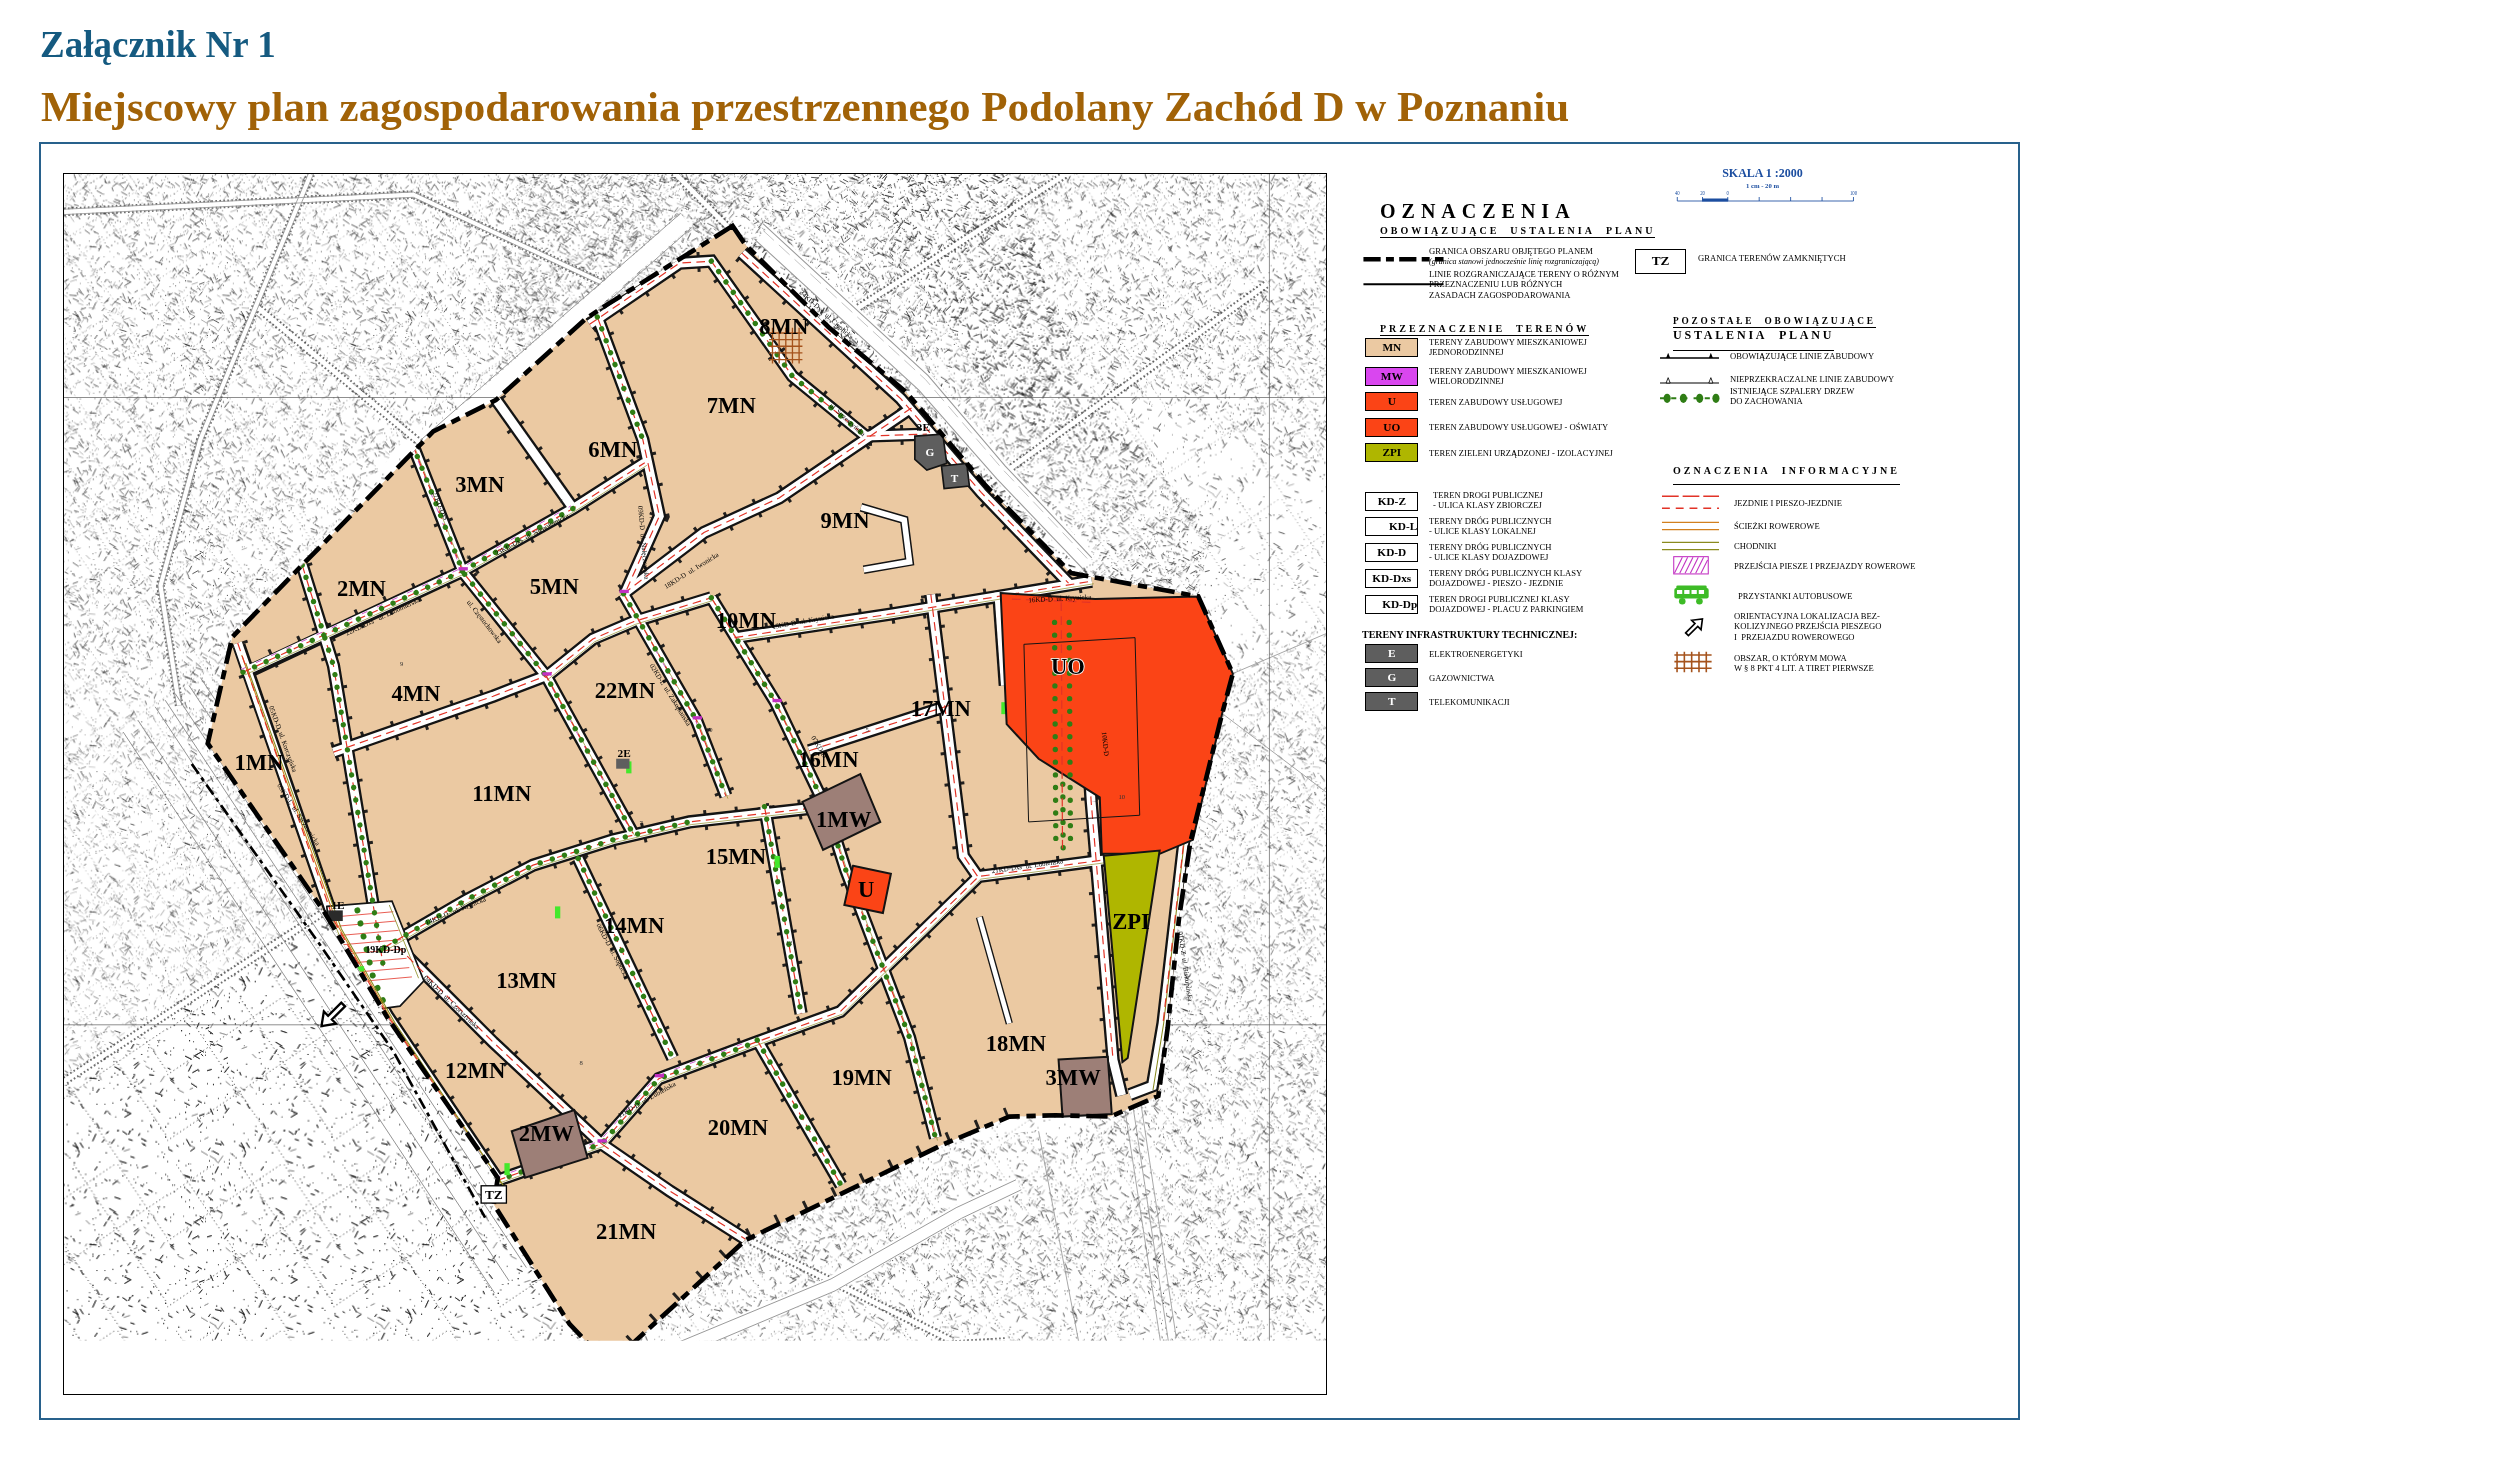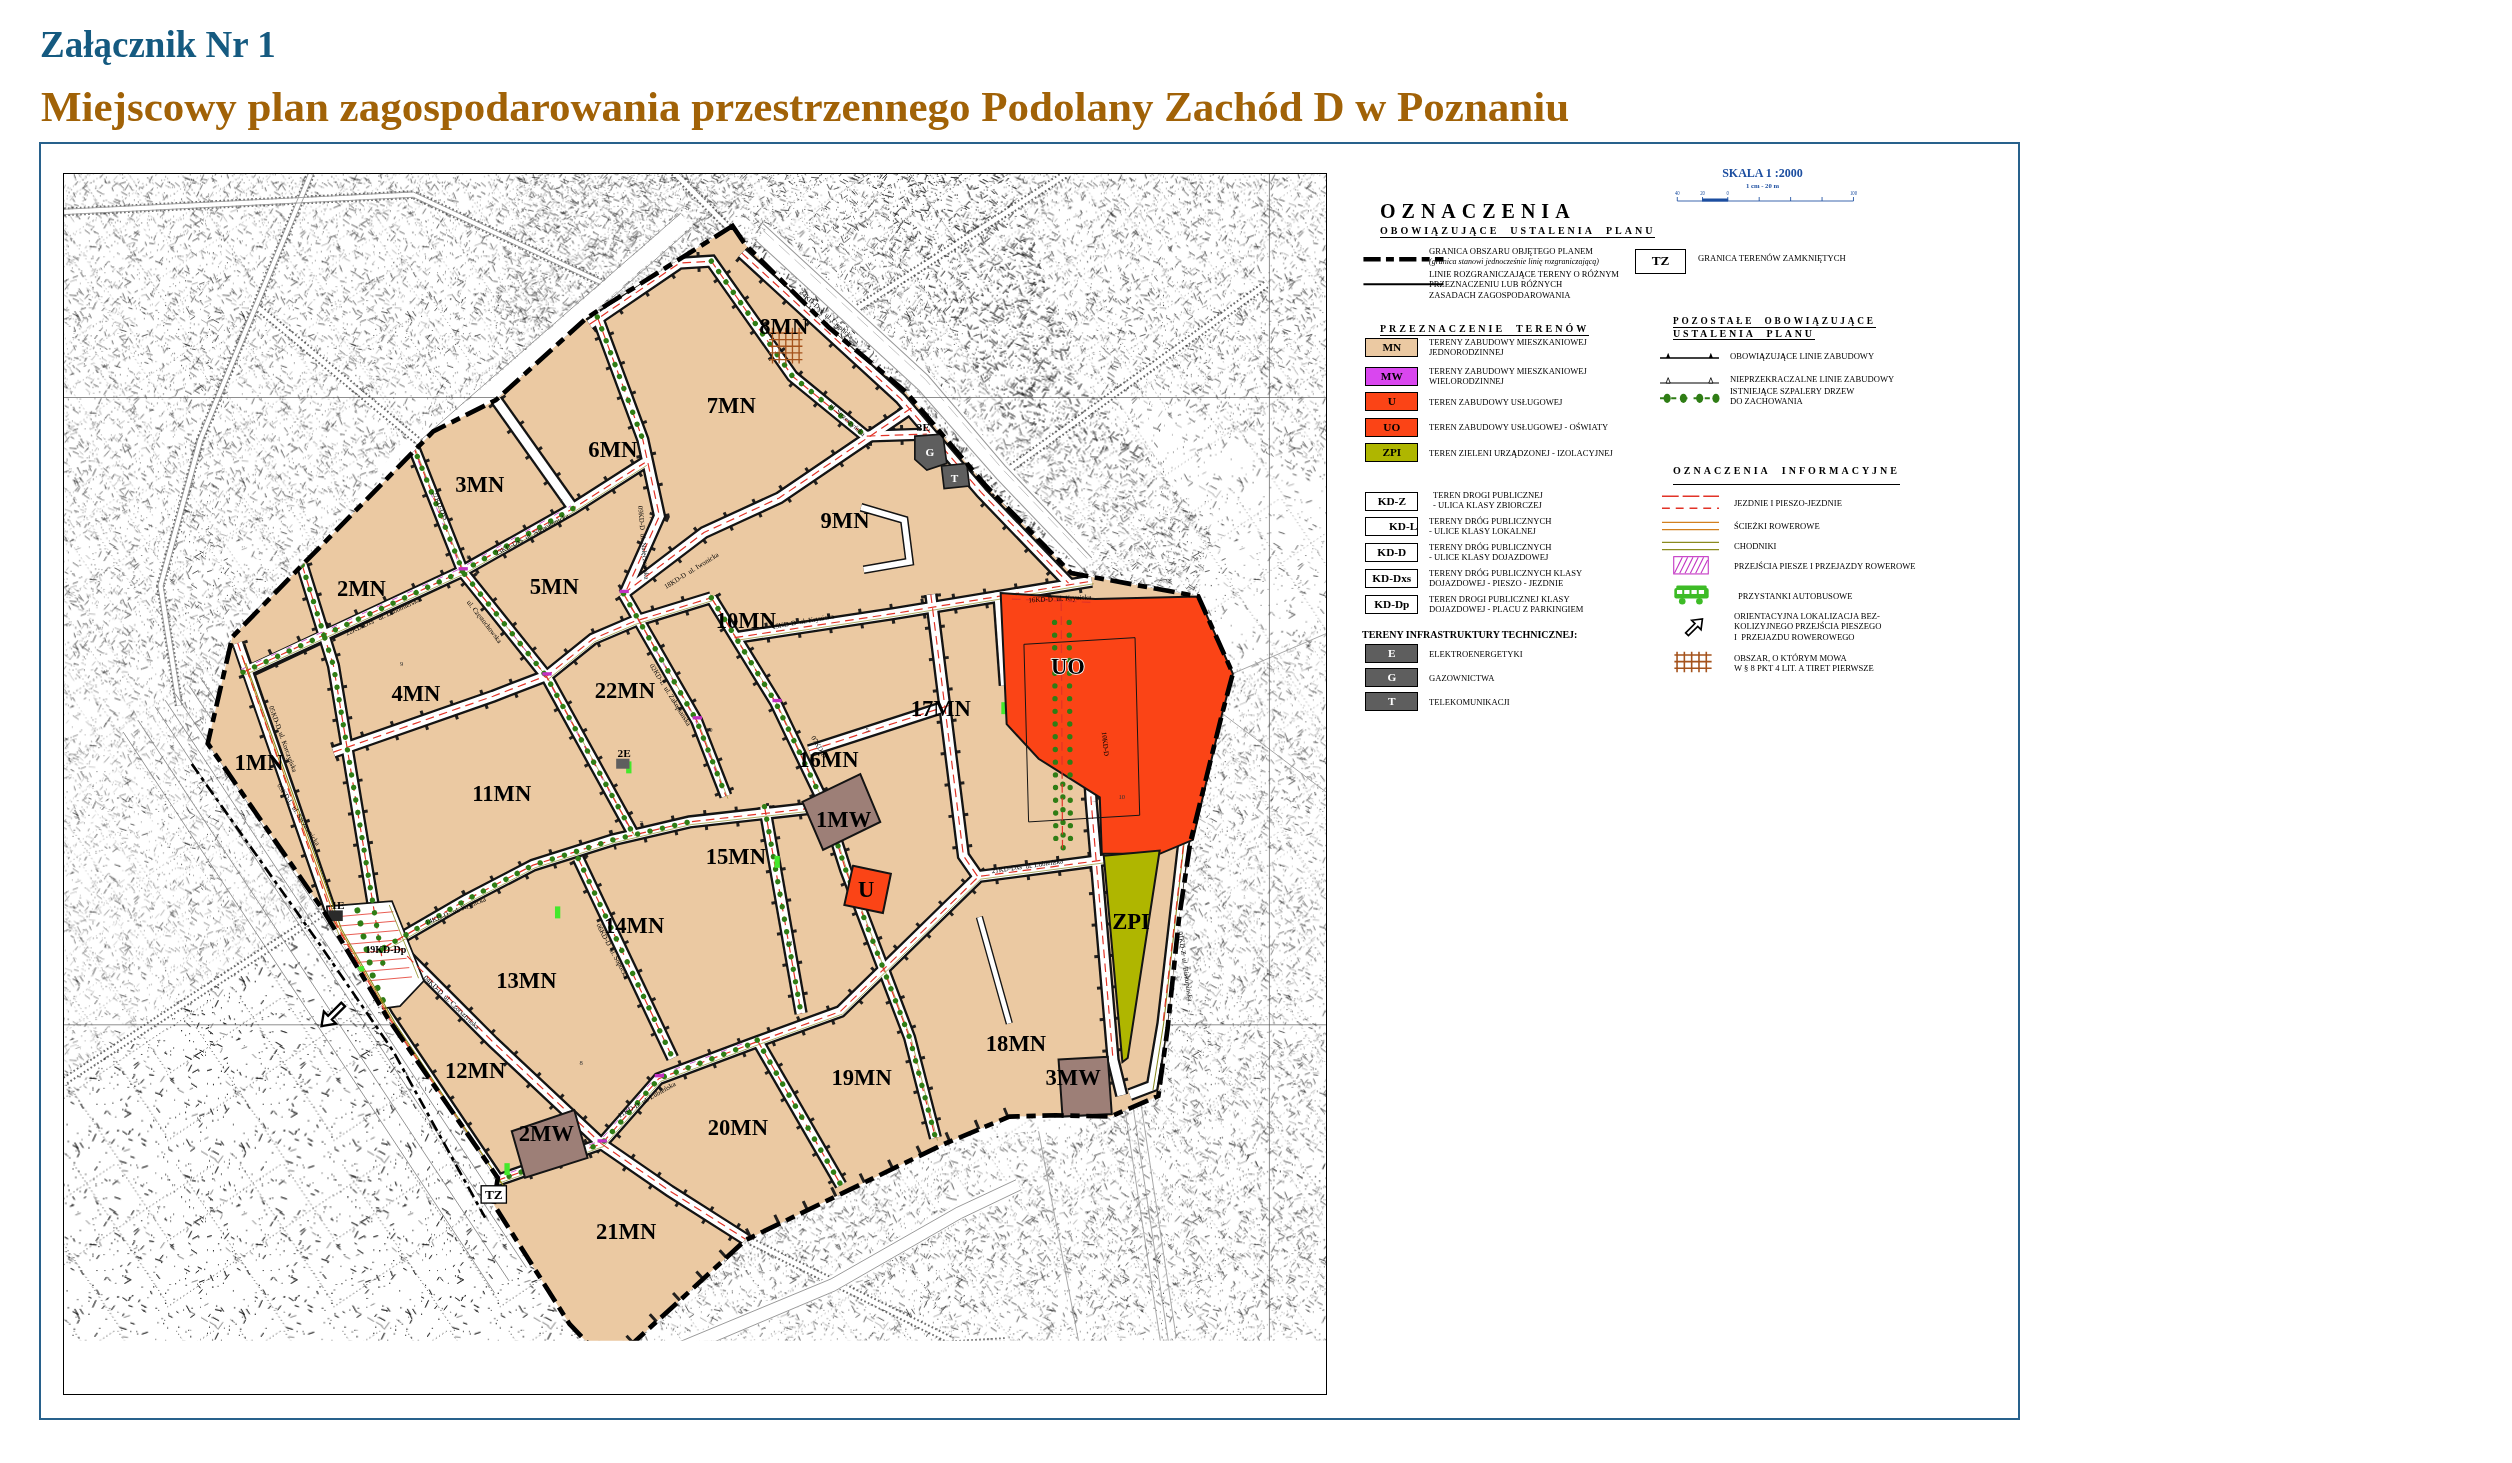--- a/index.html
+++ b/index.html
@@ -538,21 +538,21 @@
 <div class="abs" style="left:15.3px;top:239px;width:51px;height:17.3px;border:1.7px solid #000;background:#fb4416;text-align:center;font-size:11.3px;font-weight:bold;line-height:17.3px">U</div>
 <div class="abs leg" style="left:79px;top:244px">TEREN ZABUDOWY USŁUGOWEJ</div>
 
 <div class="abs" style="left:15.3px;top:265px;width:51px;height:17.3px;border:1.7px solid #000;background:#fb4416;text-align:center;font-size:11.3px;font-weight:bold;line-height:17.3px">UO</div>
 <div class="abs leg" style="left:79px;top:269px">TEREN ZABUDOWY USŁUGOWEJ - OŚWIATY</div>
 
 <div class="abs" style="left:15.3px;top:290px;width:51px;height:17.3px;border:1.7px solid #000;background:#afb600;text-align:center;font-size:11.3px;font-weight:bold;line-height:17.3px">ZPI</div>
 <div class="abs leg" style="left:79px;top:295px">TEREN ZIELENI URZĄDZONEJ - IZOLACYJNEJ</div>
 
 <div class="abs" style="left:323px;top:163px;font-size:9.3px;font-weight:bold;letter-spacing:2.8px;border-bottom:1px solid #000;padding-bottom:0.7px;display:inline-block">POZOSTAŁE&nbsp; OBOWIĄZUJĄCE</div>
-<div class="abs" style="left:323px;top:175px;font-size:10px;font-weight:bold;letter-spacing:2.8px;border-bottom:1px solid #000;padding-bottom:0;display:inline-block">USTALENIA&nbsp; PLANU</div>
+<div class="abs" style="left:323px;top:175px;font-size:12px;font-weight:bold;letter-spacing:2.8px;border-bottom:1px solid #000;padding-bottom:7px;display:inline-block">USTALENIA&nbsp; PLANU</div>
 
 <svg class="abs" style="left:309px;top:197px" width="61" height="12" viewBox="0 0 120 18" preserveAspectRatio="none">
       <line x1="2" y1="12" x2="118" y2="12" stroke="#000" stroke-width="2"></line>
       <path d="M14,12 L22,12 L18,4 Z M98,12 L106,12 L102,4 Z" fill="#000"></path>
     </svg>
 <div class="abs leg" style="left:380px;top:198px">OBOWIĄZUJĄCE LINIE ZABUDOWY</div>
 
 <svg class="abs" style="left:309px;top:222px" width="61" height="12" viewBox="0 0 120 18" preserveAspectRatio="none">
       <line x1="2" y1="12" x2="118" y2="12" stroke="#000" stroke-width="1.6"></line>
       <path d="M14,12 L22,12 L18,4 Z M98,12 L106,12 L102,4 Z" fill="#fff" stroke="#000" stroke-width="1.4"></path>
@@ -575,21 +575,21 @@
 
 <div class="abs" style="left:15.3px;top:364px;width:51px;height:17.3px;border:1.7px solid #000;background:#fff;text-align:right;font-size:11.3px;font-weight:bold;line-height:17.3px">KD-L</div>
 <div class="abs leg" style="left:79px;top:363px">TERENY DRÓG PUBLICZNYCH<br>- ULICE KLASY LOKALNEJ</div>
 
 <div class="abs" style="left:15.3px;top:390px;width:51px;height:17.3px;border:1.7px solid #000;background:#fff;text-align:center;font-size:11.3px;font-weight:bold;line-height:17.3px">KD-D</div>
 <div class="abs leg" style="left:79px;top:389px">TERENY DRÓG PUBLICZNYCH<br>- ULICE KLASY DOJAZDOWEJ</div>
 
 <div class="abs" style="left:15.3px;top:416px;width:51px;height:17.3px;border:1.7px solid #000;background:#fff;text-align:center;font-size:11.3px;font-weight:bold;line-height:17.3px">KD-Dxs</div>
 <div class="abs leg" style="left:79px;top:415px">TERENY DRÓG PUBLICZNYCH KLASY<br>DOJAZDOWEJ - PIESZO - JEZDNIE</div>
 
-<div class="abs" style="left:15.3px;top:442px;width:51px;height:17.3px;border:1.7px solid #000;background:#fff;text-align:center;font-size:11.3px;font-weight:bold;line-height:17.3px">KD-Dp</div>
+<div class="abs" style="left:15.3px;top:442px;width:51px;height:17.3px;border:1.7px solid #000;background:#fff;text-align:right;font-size:11.3px;font-weight:bold;line-height:17.3px">KD-Dp</div>
 <div class="abs leg" style="left:79px;top:441px">TEREN DROGI PUBLICZNEJ KLASY<br>DOJAZDOWEJ - PLACU Z PARKINGIEM</div>
 
 <div class="abs" style="left:12px;top:476px;font-size:10px;font-weight:bold">TERENY INFRASTRUKTURY TECHNICZNEJ:</div>
 
 <div class="abs" style="left:15.3px;top:491px;width:51px;height:17.3px;border:1.7px solid #000;background:#5e5e5e;color:#fff;text-align:center;font-size:11.3px;font-weight:bold;line-height:17.3px">E</div>
 <div class="abs leg" style="left:79px;top:496px">ELEKTROENERGETYKI</div>
 
 <div class="abs" style="left:15.3px;top:515px;width:51px;height:17.3px;border:1.7px solid #000;background:#5e5e5e;color:#fff;text-align:center;font-size:11.3px;font-weight:bold;line-height:17.3px">G</div>
 <div class="abs leg" style="left:79px;top:520px">GAZOWNICTWA</div>
 

